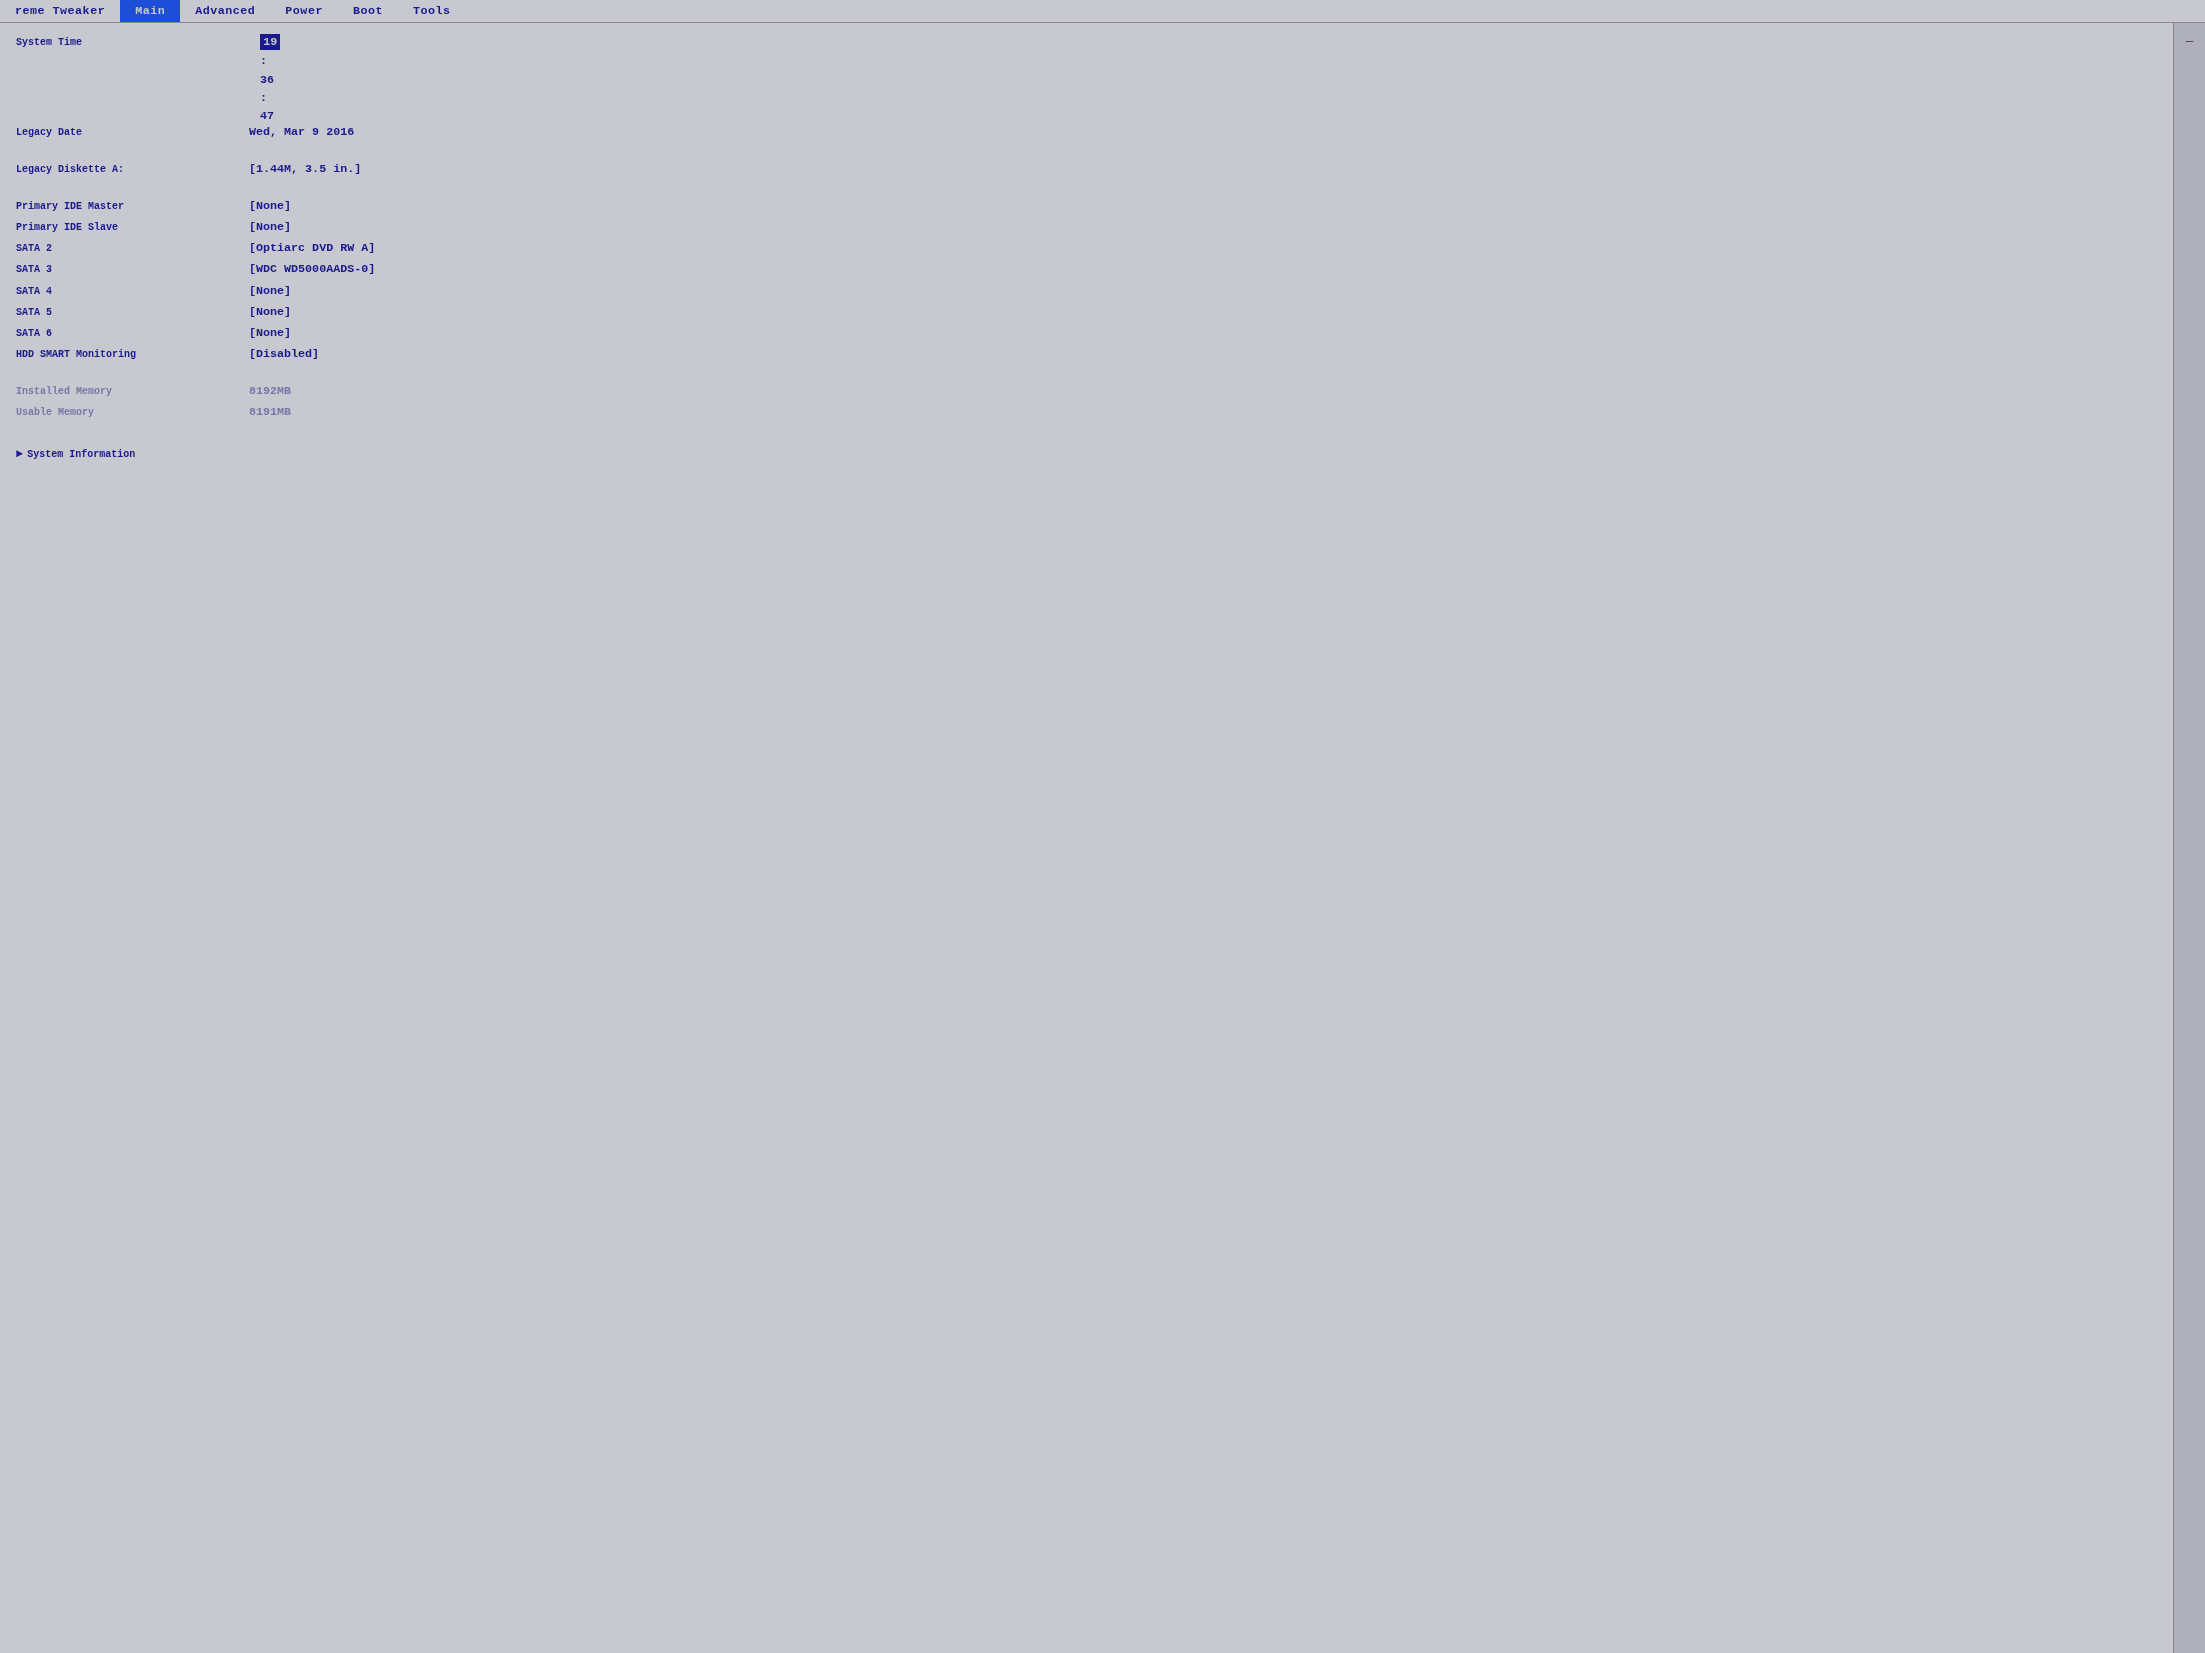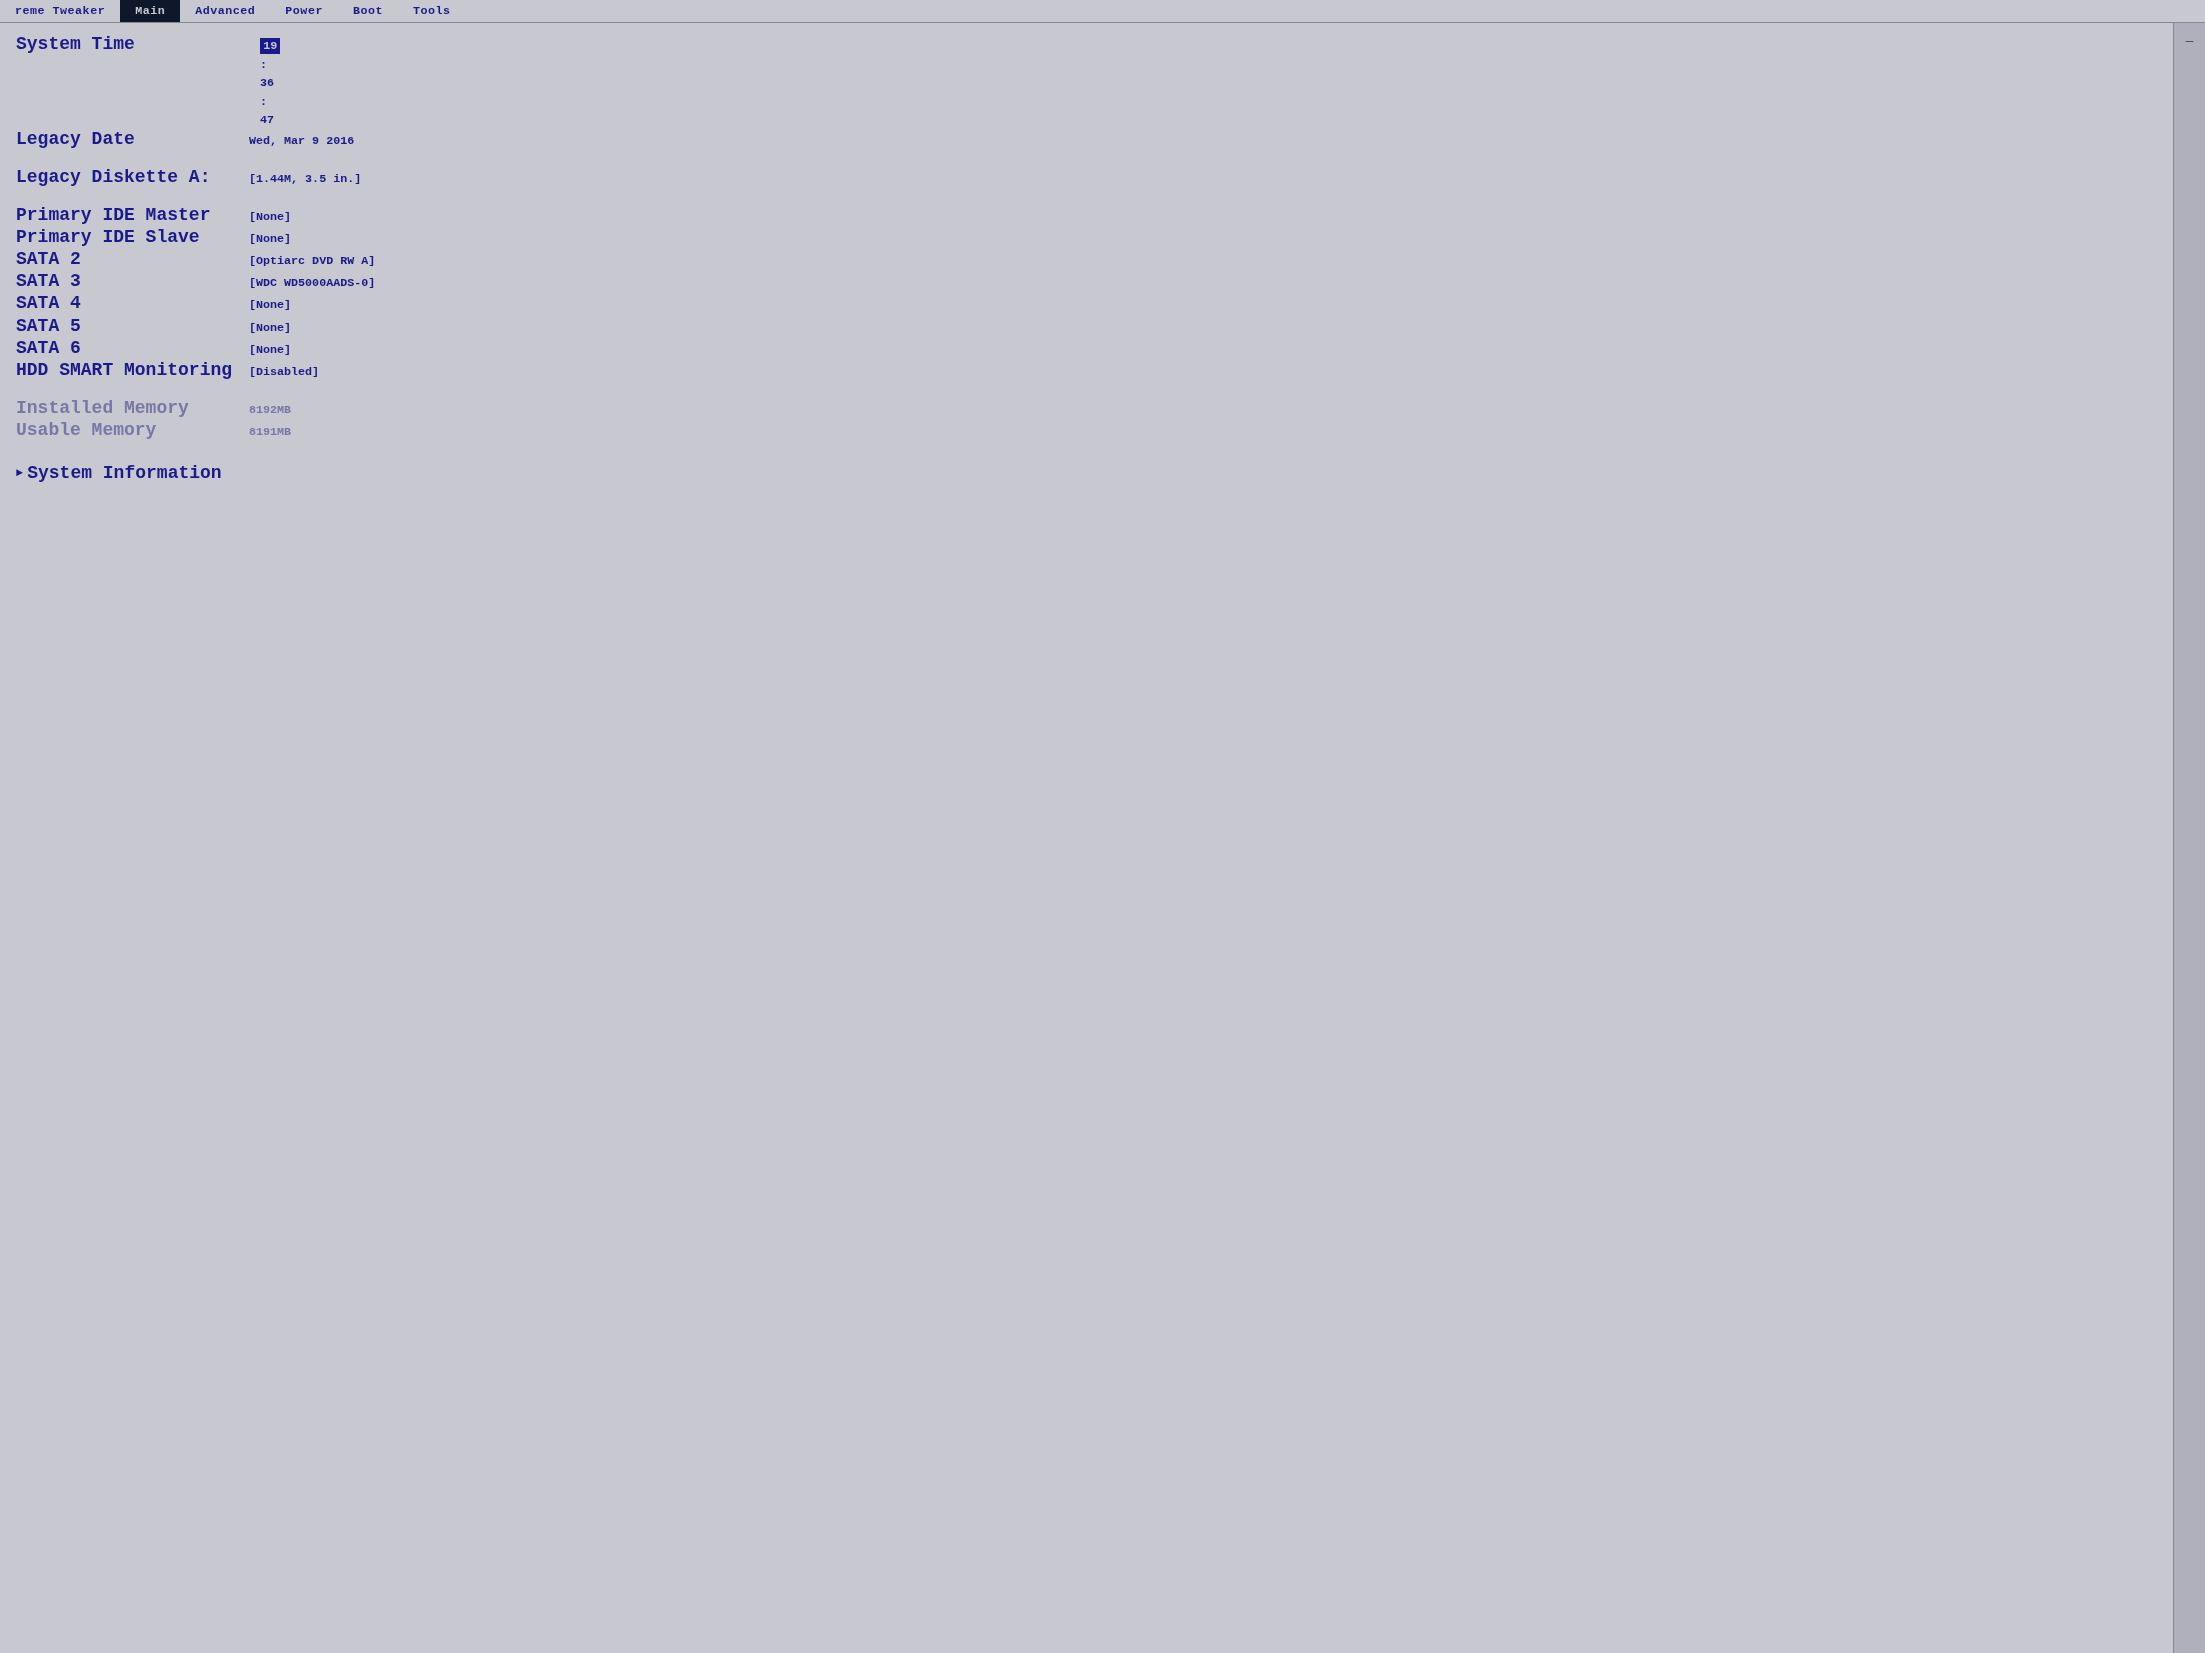--- a/index.html
+++ b/index.html
@@ -40,21 +40,21 @@
       padding: 4.2px 15px;
       font-size: 11.7px;
       font-weight: bold;
       color: #1a1a8c;
       font-family: 'Courier New', Courier, monospace;
       cursor: pointer;
       letter-spacing: 0.5px;
     }
 
     .nav-tab.active {
-      background-color: #0f172a;
+      background-color: #1d4ed8;
       color: #c8c8d0;
       font-weight: bold;
     }
 
     
     .main-content {
       display: flex;
       flex-direction: row;
       flex: 1;
       padding: 0;
@@ -88,21 +88,21 @@
     .bios-row {
       display: flex;
       flex-direction: row;
       align-items: baseline;
       margin-bottom: 2.1px;
       min-height: 19px;
     }
 
     .bios-label {
       color: #1a1a8c;
-      font-size: 18px;
+      font-size: 10px;
       font-weight: bold;
       font-family: 'Courier New', Courier, monospace;
       width: 223px;
       flex-shrink: 0;
     }
 
     .bios-label.dimmed {
       color: #7878a8;
     }
 

